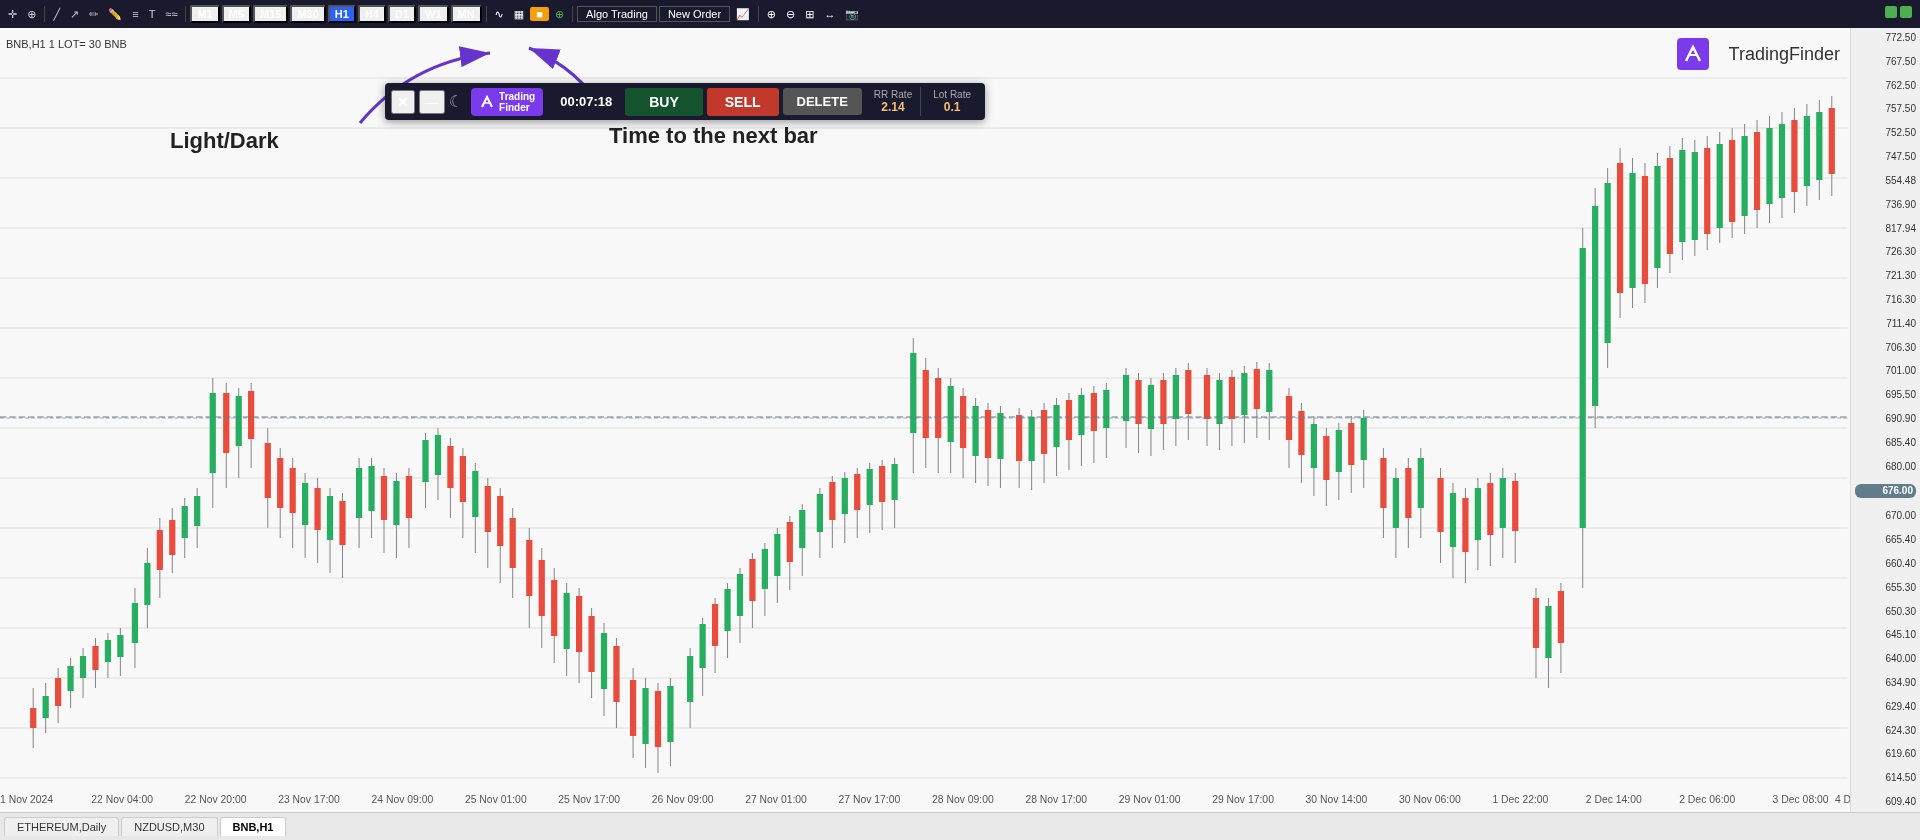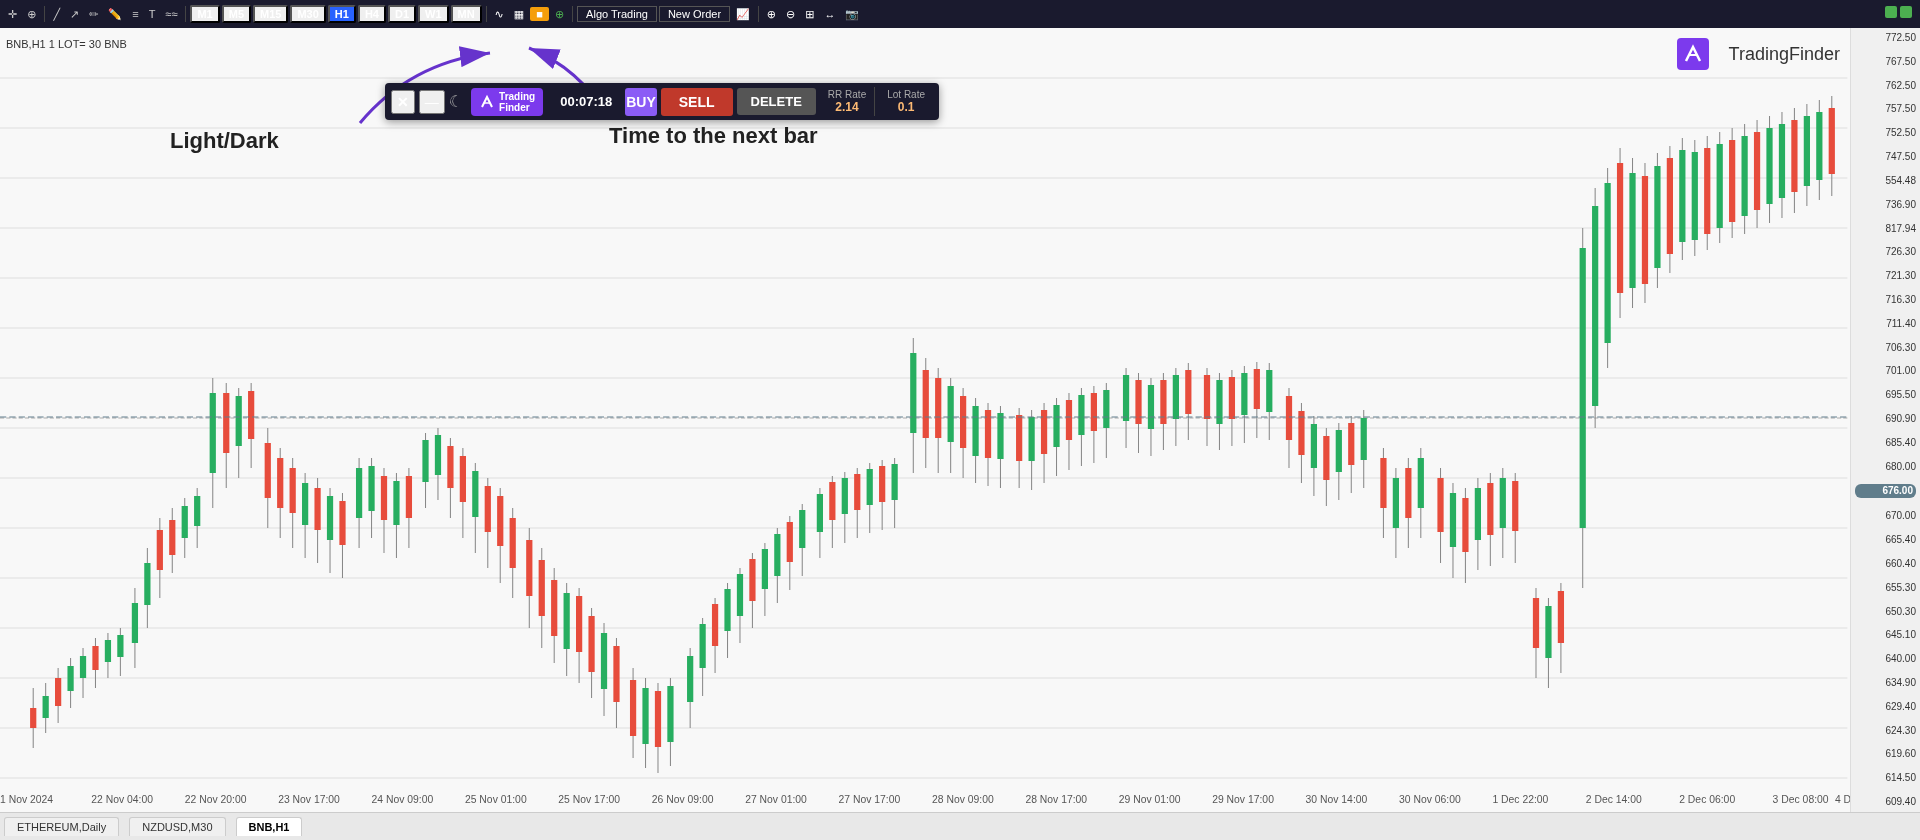--- a/index.html
+++ b/index.html
@@ -171,26 +171,26 @@
     #wp-timer {
       color: #fff;
       font-size: 13px;
       font-weight: bold;
       padding: 3px 8px;
       min-width: 70px;
       text-align: center;
     }
 
     #wp-buy-btn {
-      background: #8b5cf6;
+      background: #14532d;
       color: #fff;
       font-size: 14px;
       font-weight: bold;
       border: none;
-      padding: 6px 1px;
+      padding: 6px 24px;
       border-radius: 3px;
       cursor: pointer;
     }
     #wp-sell-btn {
       background: #c0392b;
       color: #fff;
       font-size: 14px;
       font-weight: bold;
       border: none;
       padding: 6px 18px;
@@ -260,21 +260,21 @@
 
     
     #bottom-bar {
       width: 100%;
       height: 28px;
       background: #e8e8e8;
       border-top: 1px solid #ccc;
       display: flex;
       align-items: center;
       padding: 0 4px;
-      gap: 8px;
+      gap: 0;
       position: absolute;
       bottom: 0;
     }
     .tab-item {
       padding: 3px 12px;
       font-size: 11px;
       color: #333;
       cursor: pointer;
       border: 1px solid #ccc;
       border-bottom: none;

